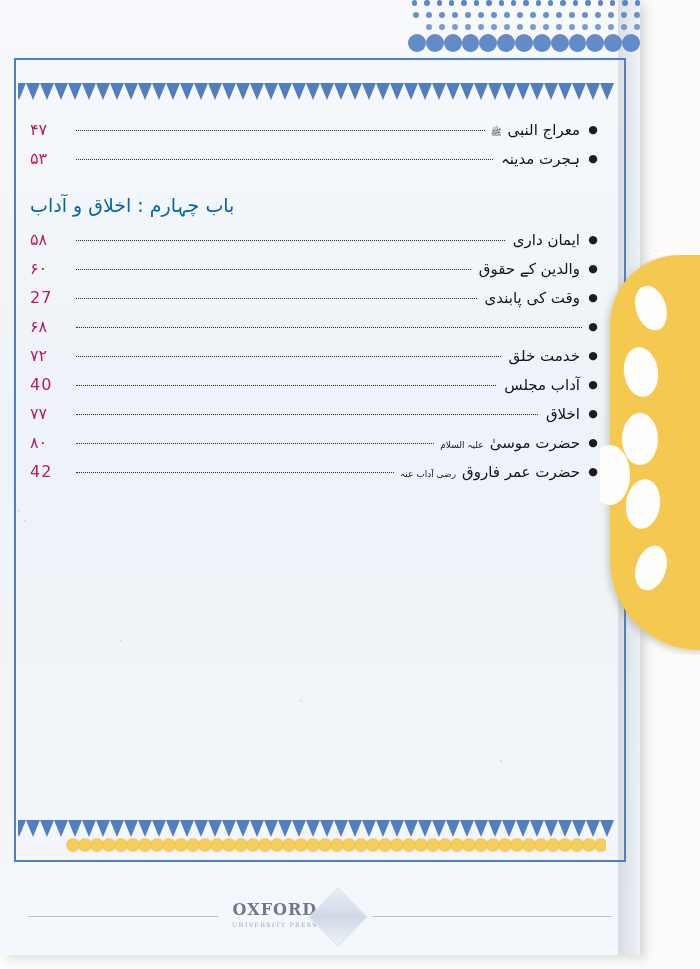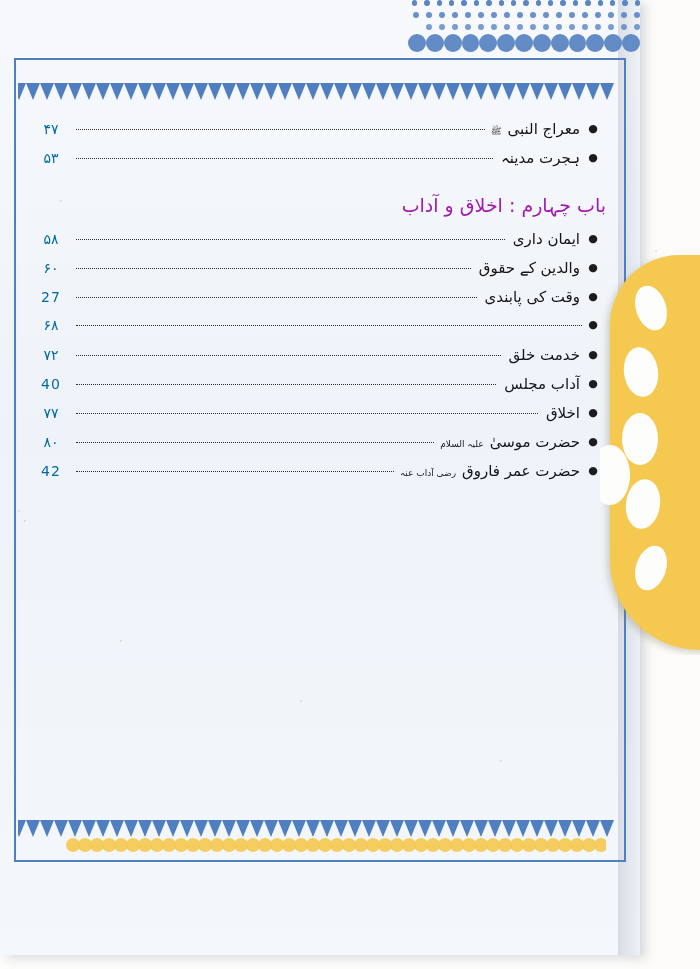--- a/index.html
+++ b/index.html
@@ -216,32 +216,32 @@
   }
   .leader {
     flex: 1 1 auto;
     border-bottom: 1.5px dotted #2b2b33;
     transform: translateY(-4px);
     margin: 0 4px;
     min-width: 30px;
   }
   .page-no {
     font-family: "DejaVu Sans", sans-serif;
-    font-size: 14px;
-    color: #0369a1;
+    font-size: 16px;
+    color: #be185d;
     width: 42px;
     flex: 0 0 42px;
-    text-align: center;
+    text-align: left;
     letter-spacing: 1px;
   }
 
   .chapter-head {
     font-size: 19px;
-    color: #a21caf;
-    text-align: right;
+    color: #0369a1;
+    text-align: left;
     padding: 16px 0 14px 0;
     font-family: "DejaVu Sans", sans-serif;
   }
   .chapter-head.second { padding-top: 26px; padding-bottom: 18px; }
 
   
   .footer {
     position: absolute;
     left: 0;
     top: 888px;
@@ -606,20 +606,29 @@
       </div>
       <div class="toc-row">
         <span class="bullet">●</span>
         <span class="toc-title">حضرت عمر فاروق</span>
         <span class="honor">رضی آداب عنہ</span>
         <span class="leader"></span>
         <span class="page-no">42</span>
       </div>
     </div>
 
+  <div class="footer">
+    <div class="footer-rule-l"></div>
+    <div class="oxford">
+      <div class="brand">OXFORD</div>
+      <div class="sub">UNIVERSITY PRESS</div>
+    </div>
+    <div class="diamond"></div>
+    <div class="footer-rule"></div>
+  </div>
 
 <div class="speck" style="left: 18px; top: 510px; width: 2px; height: 2px;"></div>
     <div class="speck" style="left: 24px; top: 520px; width: 1.5px; height: 1.5px;"></div>
     <div class="speck" style="left: 655px; top: 250px; width: 2px; height: 2px;"></div>
     <div class="speck" style="left: 120px; top: 640px; width: 1.5px; height: 1.5px;"></div>
     <div class="speck" style="left: 300px; top: 700px; width: 1.5px; height: 1.5px;"></div>
     <div class="speck" style="left: 500px; top: 760px; width: 1.5px; height: 1.5px;"></div>
     <div class="speck" style="left: 60px; top: 200px; width: 1.5px; height: 1.5px;"></div>
   </div>
 

